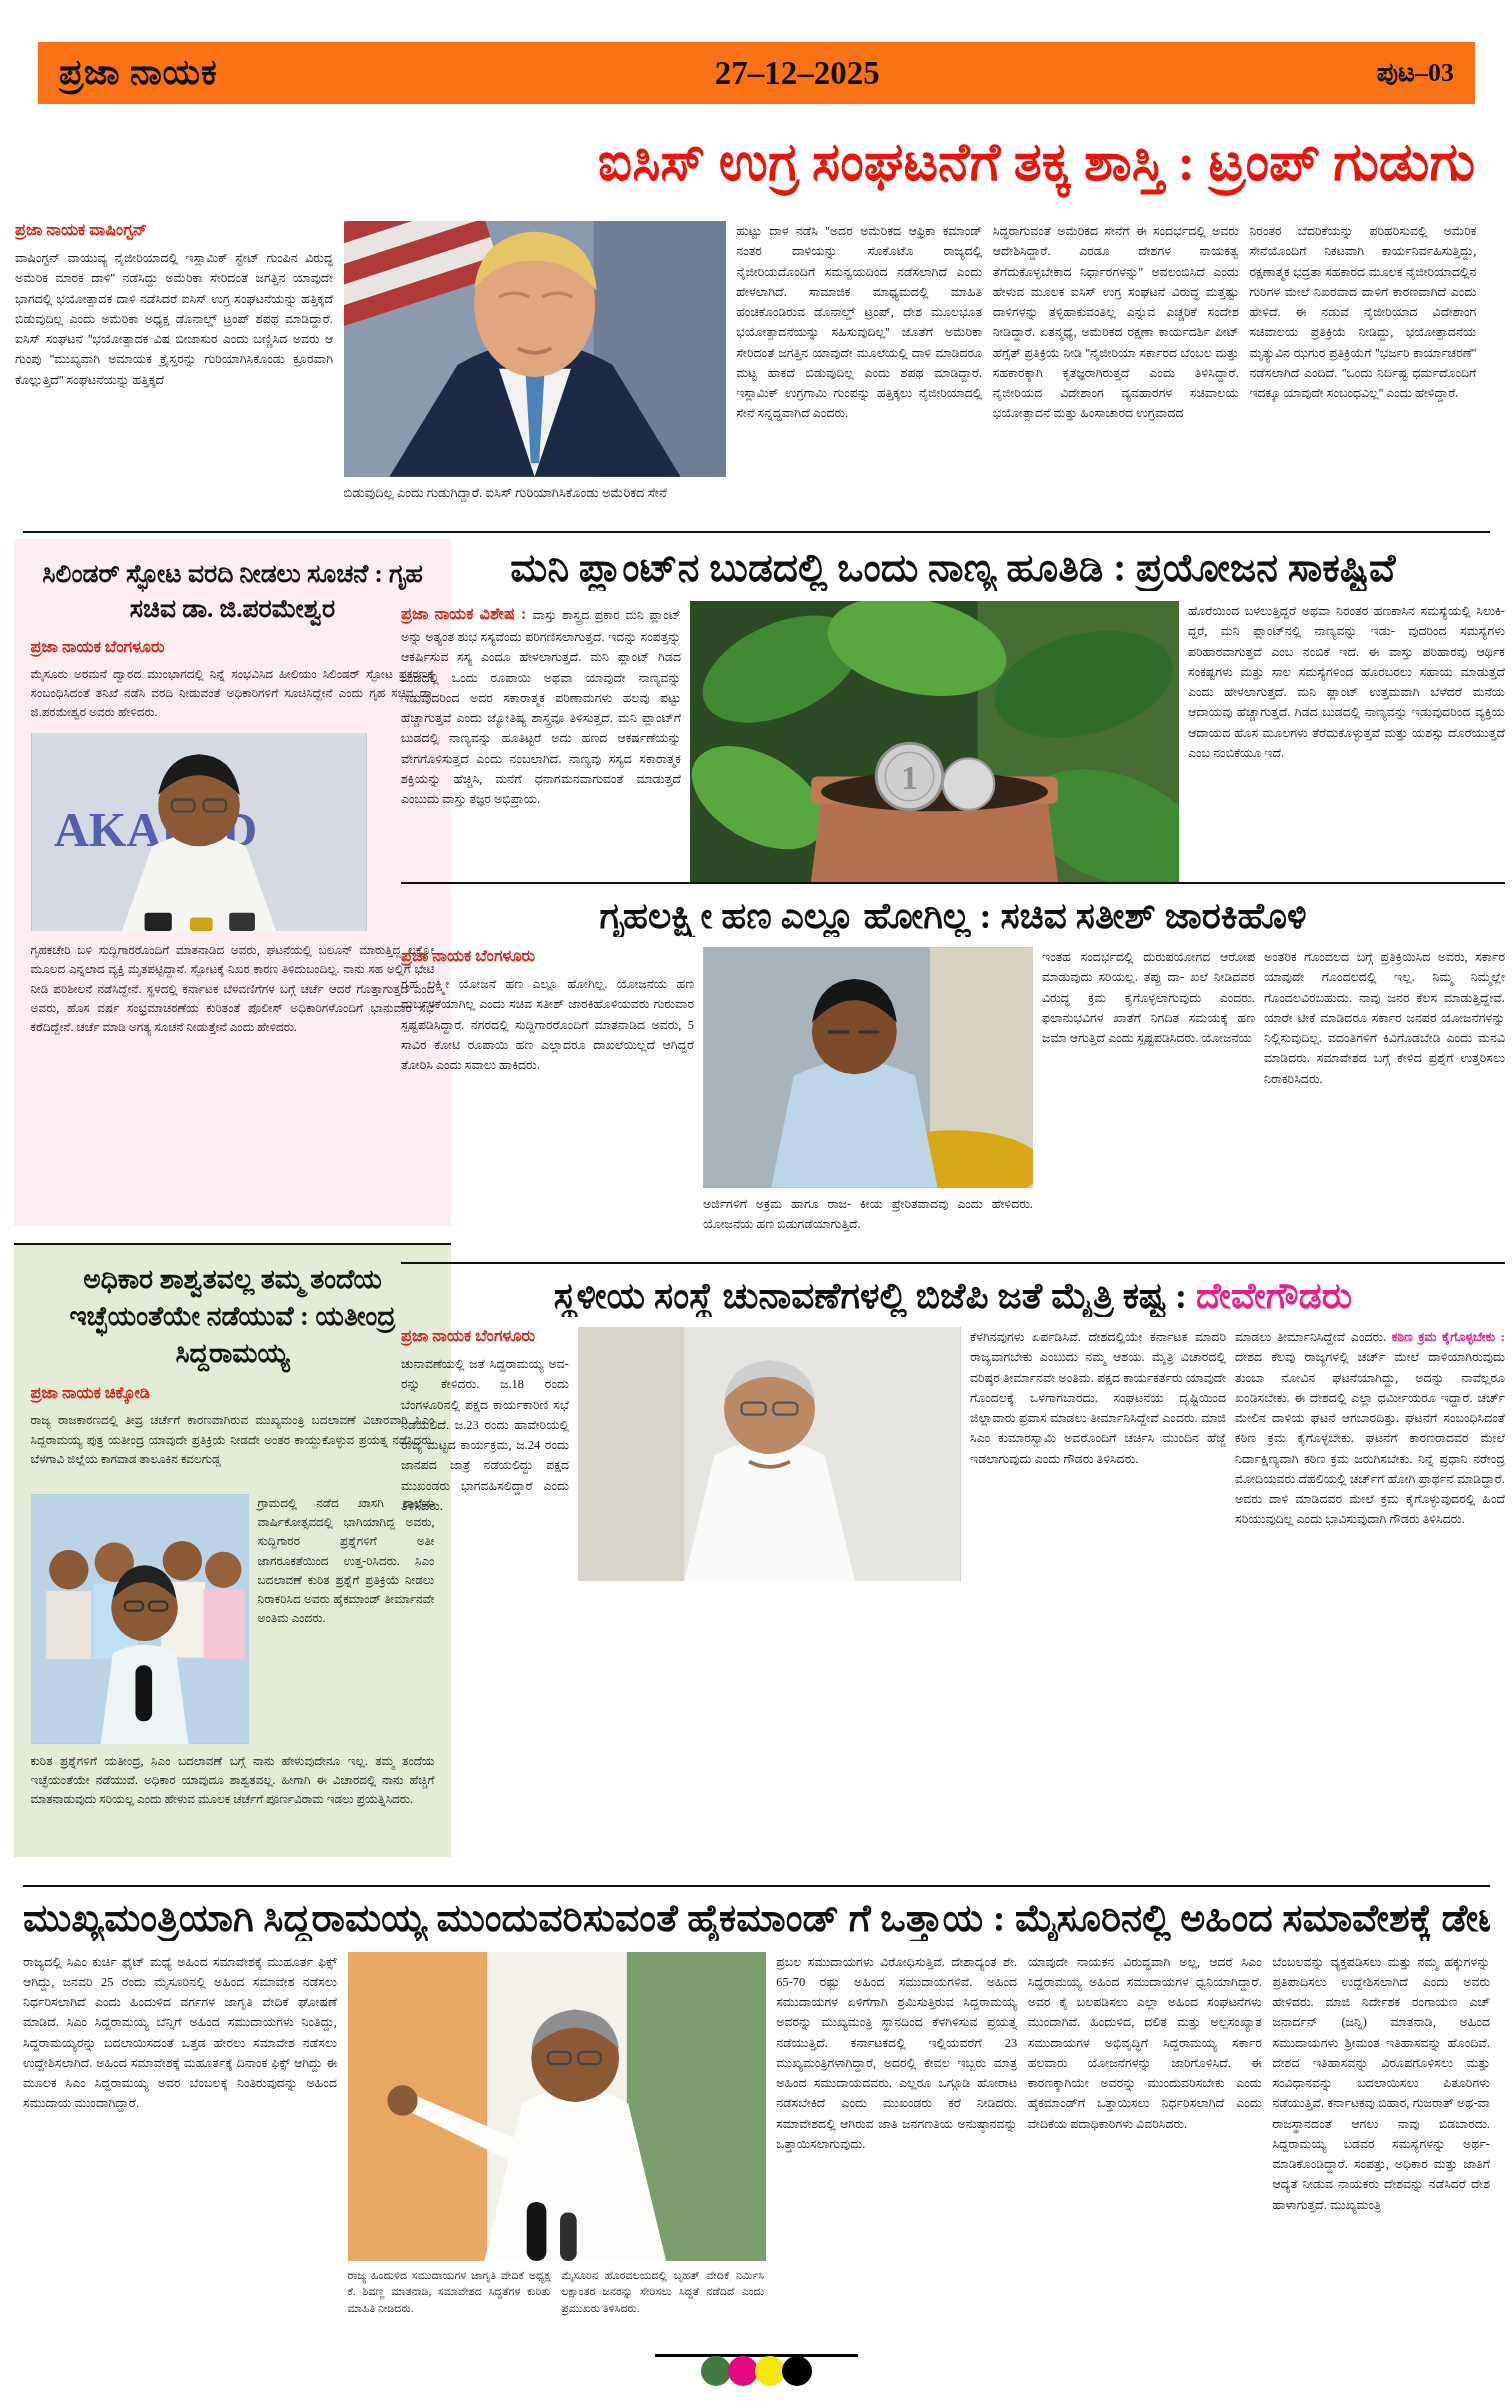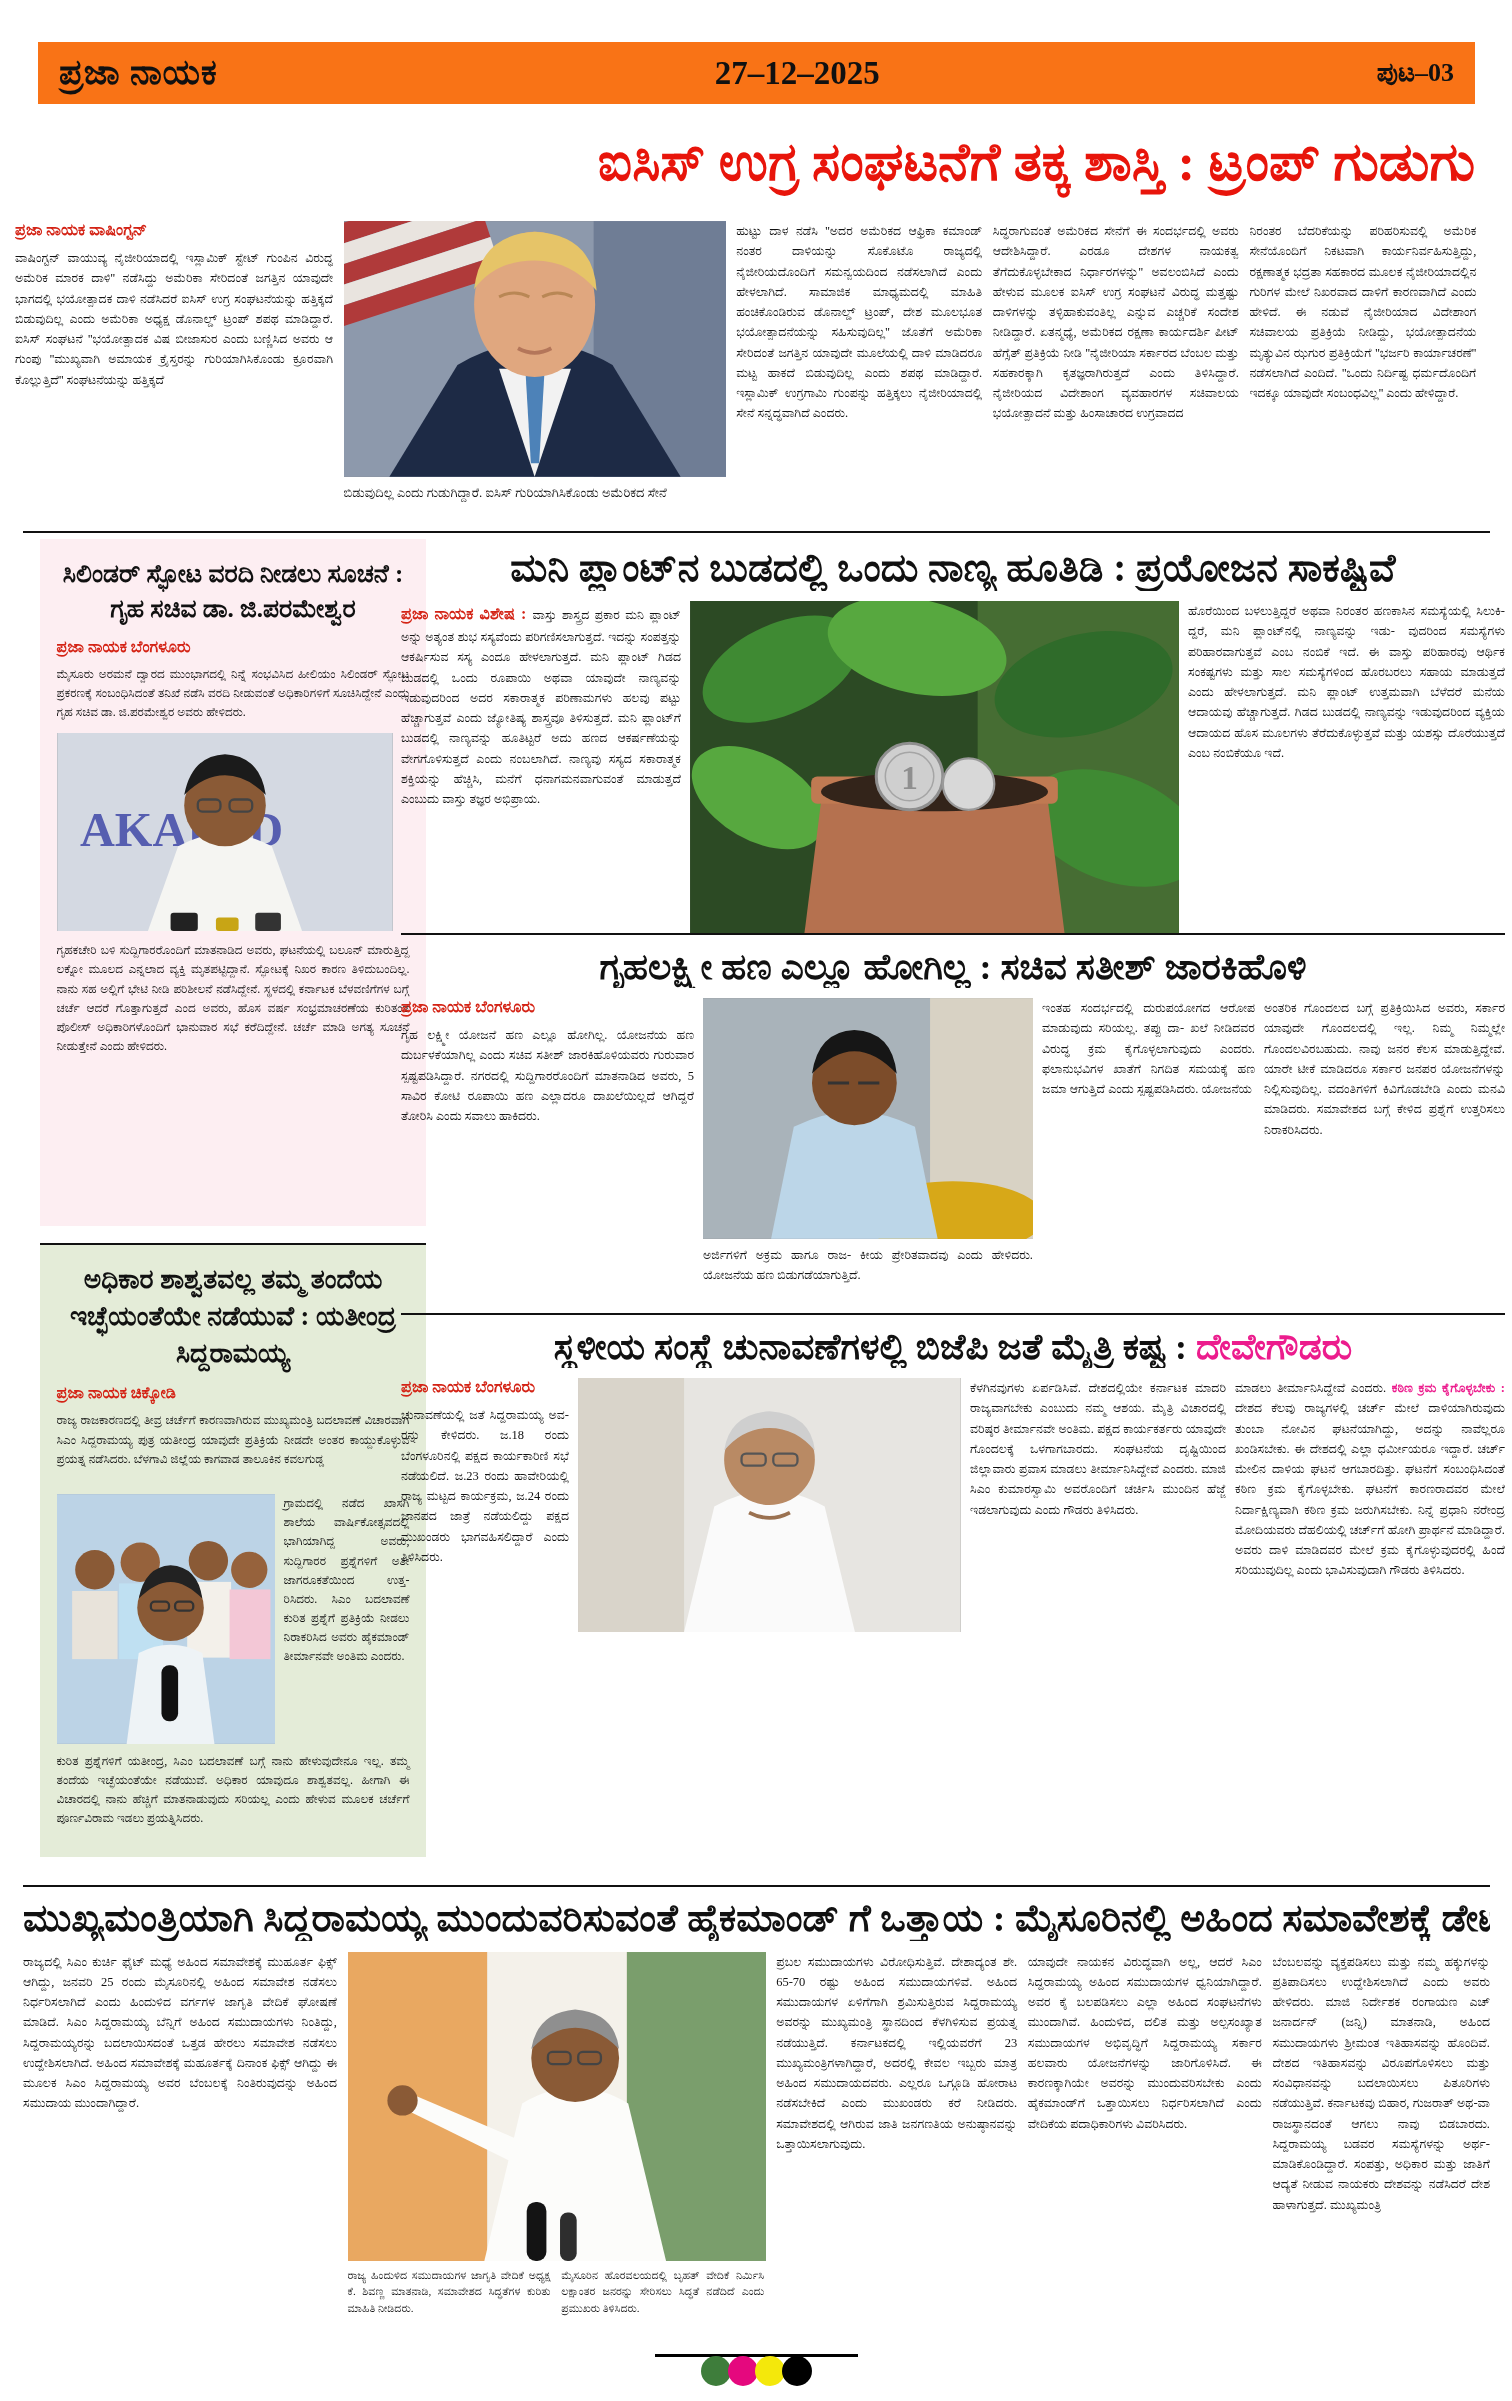--- a/index.html
+++ b/index.html
@@ -14,21 +14,21 @@
                  color:#e8150b;font-size:53px;font-weight:bold;text-align:right;
                  white-space:nowrap;overflow:hidden;line-height:95px;}
   .byline{color:#d42315;font-weight:bold;font-size:16px;margin:0 0 9px 0;}
   .body-txt{font-size:12.5px;line-height:1.62;text-align:justify;}
   .lead-section{position:absolute;left:15px;top:221px;width:1467px;height:306px;display:flex;gap:10.6px;}
   .lead-col{overflow:hidden;}
   .photo-frame{background:#888;overflow:hidden;position:relative;}
   .caption{font-size:13px;line-height:1.5;text-align:justify;margin-top:6px;}
   .rule{position:absolute;background:#111;}
   
-  .rail{position:absolute;left:40px;top:539px;width:386px;}
+  .rail{position:absolute;left:14px;top:539px;width:437px;}
   .box{box-sizing:border-box;padding:15px 16.6px;overflow:hidden;}
   .box-pink{background:#fdeef2;height:687px;}
   .box-green{background:#e4ecd8;height:614px;margin-top:16.6px;border-top:2.3px solid #111;}
   .box-headline{font-size:25px;font-weight:bold;text-align:center;line-height:1.4;margin:1.5px 0 12px 0;}
   .box .body-txt{font-size:12px;line-height:1.6;}
   
   .rmain{position:absolute;left:401px;top:534px;width:1104px;}
   .article{border-top:2.3px solid #111;padding-top:7.6px;box-sizing:border-box;overflow:hidden;}
   .art-headline{font-size:36px;font-weight:bold;text-align:center;white-space:nowrap;overflow:hidden;margin:3px 0 10.6px 0;}
   .cols{display:flex;gap:9px;}
@@ -147,21 +147,21 @@
           </svg>
         </div>
         <div class="body-txt" style="flex:1;">ಗ್ರಾಮದಲ್ಲಿ ನಡೆದ ಖಾಸಗಿ ಶಾಲೆಯ ವಾರ್ಷಿಕೋತ್ಸವದಲ್ಲಿ ಭಾಗಿಯಾಗಿದ್ದ ಅವರು, ಸುದ್ದಿಗಾರರ ಪ್ರಶ್ನೆಗಳಿಗೆ ಅತೀ ಜಾಗರೂಕತೆಯಿಂದ ಉತ್ತ-ರಿಸಿದರು. ಸಿಎಂ ಬದಲಾವಣೆ ಕುರಿತ ಪ್ರಶ್ನೆಗೆ ಪ್ರತಿಕ್ರಿಯೆ ನೀಡಲು ನಿರಾಕರಿಸಿದ ಅವರು ಹೈಕಮಾಂಡ್ ತೀರ್ಮಾನವೇ ಅಂತಿಮ ಎಂದರು.</div>
       </div>
       <div class="body-txt" style="margin-top:7.6px;">ಕುರಿತ ಪ್ರಶ್ನೆಗಳಿಗೆ ಯತೀಂದ್ರ, ಸಿಎಂ ಬದಲಾವಣೆ ಬಗ್ಗೆ ನಾನು ಹೇಳುವುದೇನೂ ಇಲ್ಲ. ತಮ್ಮ ತಂದೆಯ ಇಚ್ಛೆಯಂತೆಯೇ ನಡೆಯುವೆ. ಅಧಿಕಾರ ಯಾವುದೂ ಶಾಶ್ವತವಲ್ಲ. ಹೀಗಾಗಿ ಈ ವಿಚಾರದಲ್ಲಿ ನಾನು ಹೆಚ್ಚಿಗೆ ಮಾತನಾಡುವುದು ಸರಿಯಲ್ಲ ಎಂದು ಹೇಳುವ ಮೂಲಕ ಚರ್ಚೆಗೆ ಪೂರ್ಣವಿರಾಮ ಇಡಲು ಪ್ರಯತ್ನಿಸಿದರು.</div>
     </div>
   </div>
 
   <div class="rmain">
 
-    <div class="article" style="height:399px;border-top:none;">
+    <div class="article" style="height:348px;border-top:none;">
       <div class="art-headline" style="font-size:39px;">ಮನಿ ಪ್ಲಾಂಟ್‌ನ ಬುಡದಲ್ಲಿ ಒಂದು ನಾಣ್ಯ ಹೂತಿಡಿ : ಪ್ರಯೋಜನ ಸಾಕಷ್ಟಿವೆ</div>
       <div class="cols">
         <div class="body-txt" style="width:280px;">
           <span class="byline" style="display:inline;">ಪ್ರಜಾ ನಾಯಕ ವಿಶೇಷ : </span><span>ವಾಸ್ತು ಶಾಸ್ತ್ರದ ಪ್ರಕಾರ ಮನಿ ಪ್ಲಾಂಟ್ ಅನ್ನು ಅತ್ಯಂತ ಶುಭ ಸಸ್ಯವೆಂದು ಪರಿಗಣಿಸಲಾಗುತ್ತದೆ. ಇದನ್ನು ಸಂಪತ್ತನ್ನು ಆಕರ್ಷಿಸುವ ಸಸ್ಯ ಎಂದೂ ಹೇಳಲಾಗುತ್ತದೆ. ಮನಿ ಪ್ಲಾಂಟ್ ಗಿಡದ ಬುಡದಲ್ಲಿ ಒಂದು ರೂಪಾಯಿ ಅಥವಾ ಯಾವುದೇ ನಾಣ್ಯವನ್ನು ಇಡುವುದರಿಂದ ಅದರ ಸಕಾರಾತ್ಮಕ ಪರಿಣಾಮಗಳು ಹಲವು ಪಟ್ಟು ಹೆಚ್ಚಾಗುತ್ತವೆ ಎಂದು ಜ್ಯೋತಿಷ್ಯ ಶಾಸ್ತ್ರವೂ ತಿಳಿಸುತ್ತದೆ. ಮನಿ ಪ್ಲಾಂಟ್‌ಗೆ ಬುಡದಲ್ಲಿ ನಾಣ್ಯವನ್ನು ಹೂತಿಟ್ಟರೆ ಅದು ಹಣದ ಆಕರ್ಷಣೆಯನ್ನು ವೇಗಗೊಳಿಸುತ್ತದೆ ಎಂದು ನಂಬಲಾಗಿದೆ. ನಾಣ್ಯವು ಸಸ್ಯದ ಸಕಾರಾತ್ಮಕ ಶಕ್ತಿಯನ್ನು ಹೆಚ್ಚಿಸಿ, ಮನೆಗೆ ಧನಾಗಮನವಾಗುವಂತೆ ಮಾಡುತ್ತದೆ ಎಂಬುದು ವಾಸ್ತು ತಜ್ಞರ ಅಭಿಪ್ರಾಯ.</span>
         </div>
         <div class="photo-frame" style="width:489px;height:339px;flex:none;">
           <svg width="489" height="339" viewBox="0 0 646 448" aria-hidden="true">
             <rect width="646" height="448" fill="#2c4a24"></rect>
             <rect x="380" y="0" width="266" height="448" fill="#466d33"></rect>
             <ellipse cx="120" cy="90" rx="110" ry="60" fill="#3f8a33" transform="rotate(-24 120 90)"></ellipse>

